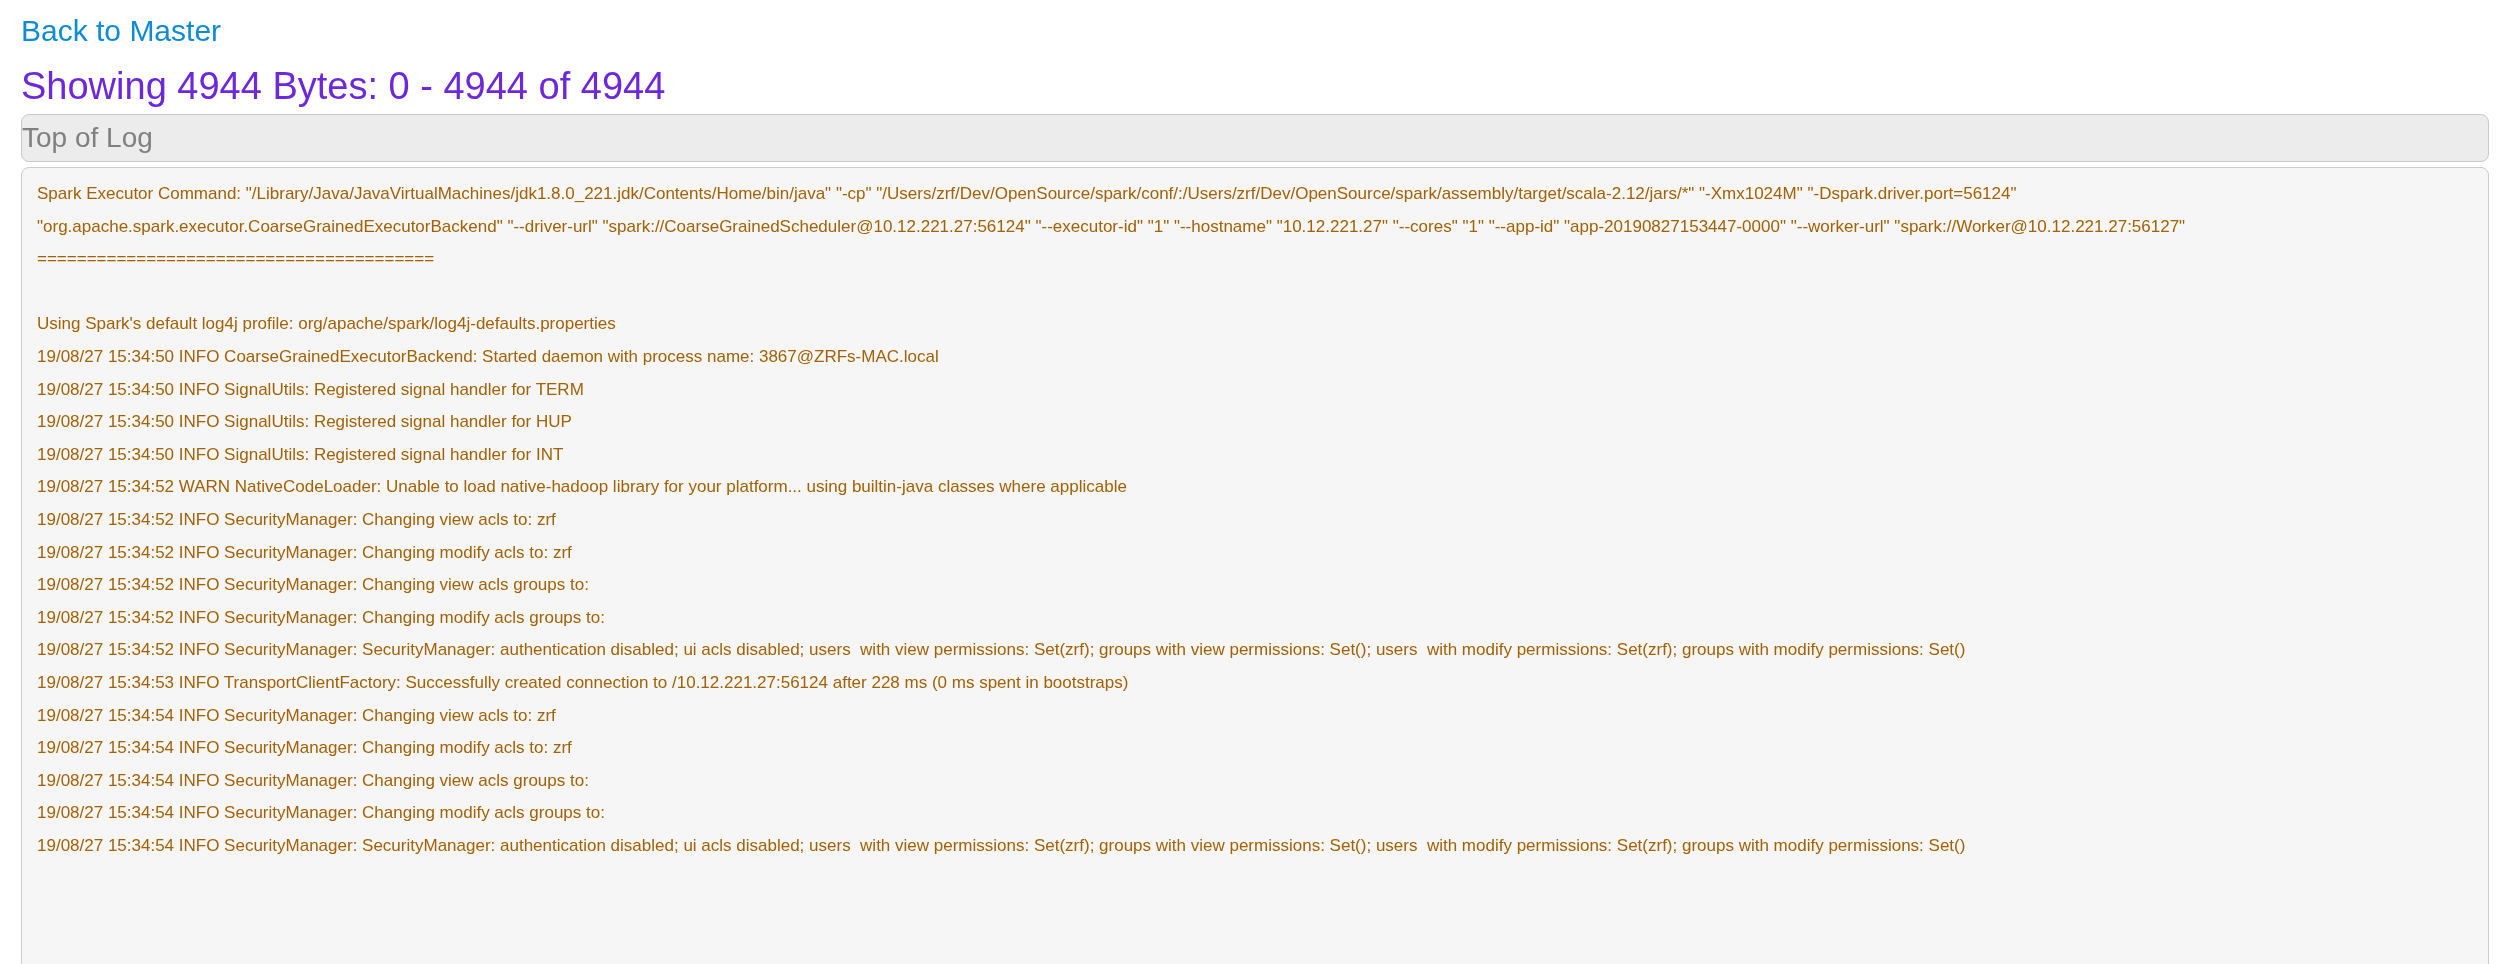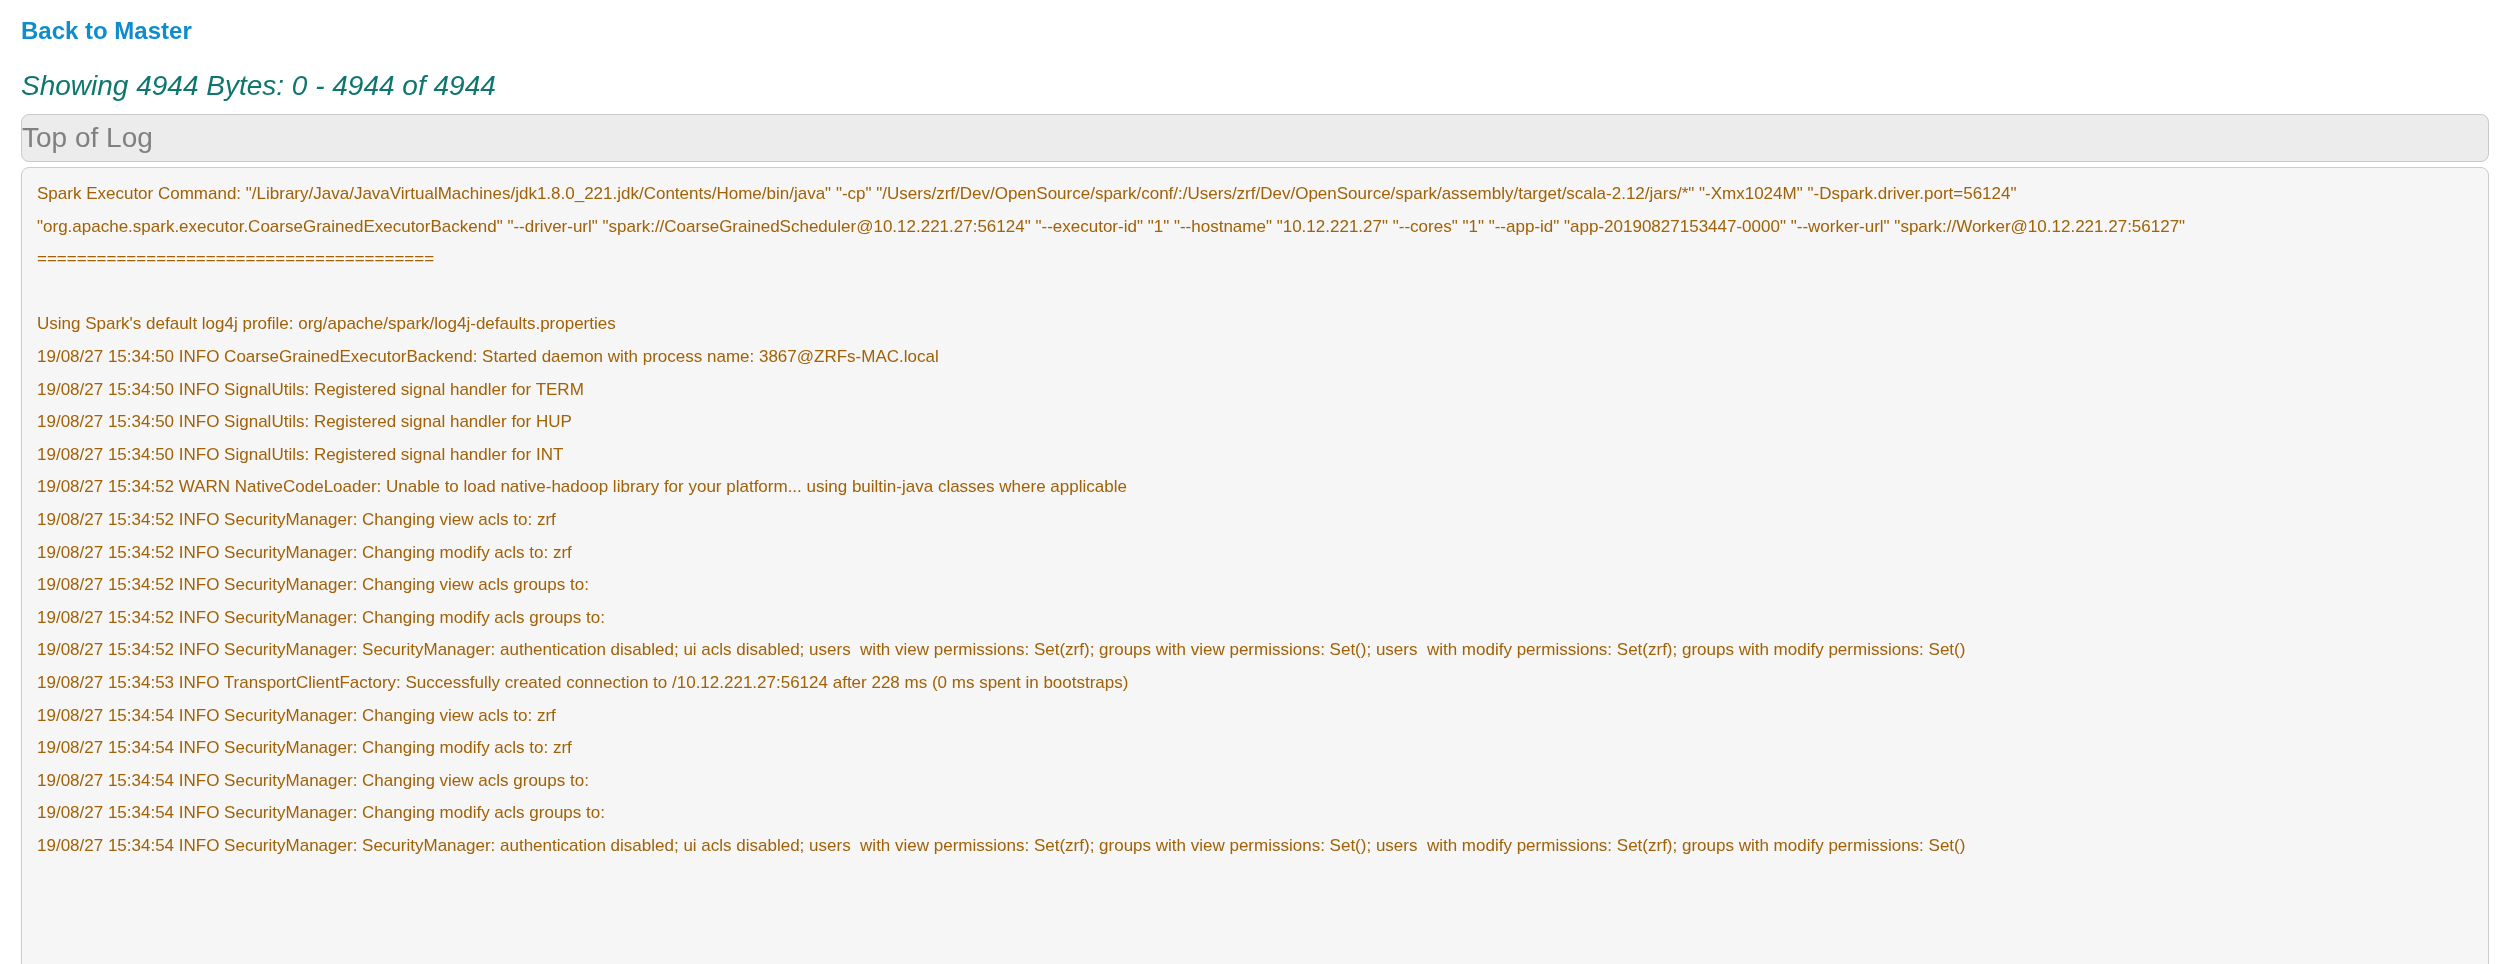--- a/index.html
+++ b/index.html
@@ -13,33 +13,31 @@
   }
   .page {
     box-sizing: border-box;
     width: 2510px;
     height: 964px;
     padding: 14px 21px 0 21px;
     overflow: hidden;
   }
   .back-link {
     display: inline-block;
-    font-size: 24px;
+    font-size: 30px;
     line-height: 34px;
     color: #0e8ccd;
     text-decoration: none;
     cursor: pointer;
-    font-weight: bold;
   }
   .byte-range {
     margin-top: 20px;
-    font-size: 28px;
+    font-size: 38px;
     line-height: 36px;
-    color: #0f766e;
-    font-style: italic;
+    color: #6d28d9;
   }
   .top-of-log-bar {
     box-sizing: border-box;
     margin-top: 10px;
     height: 48px;
     background: #ececec;
     border: 1px solid #c9c9c9;
     border-radius: 8px;
     display: flex;
     align-items: center;

